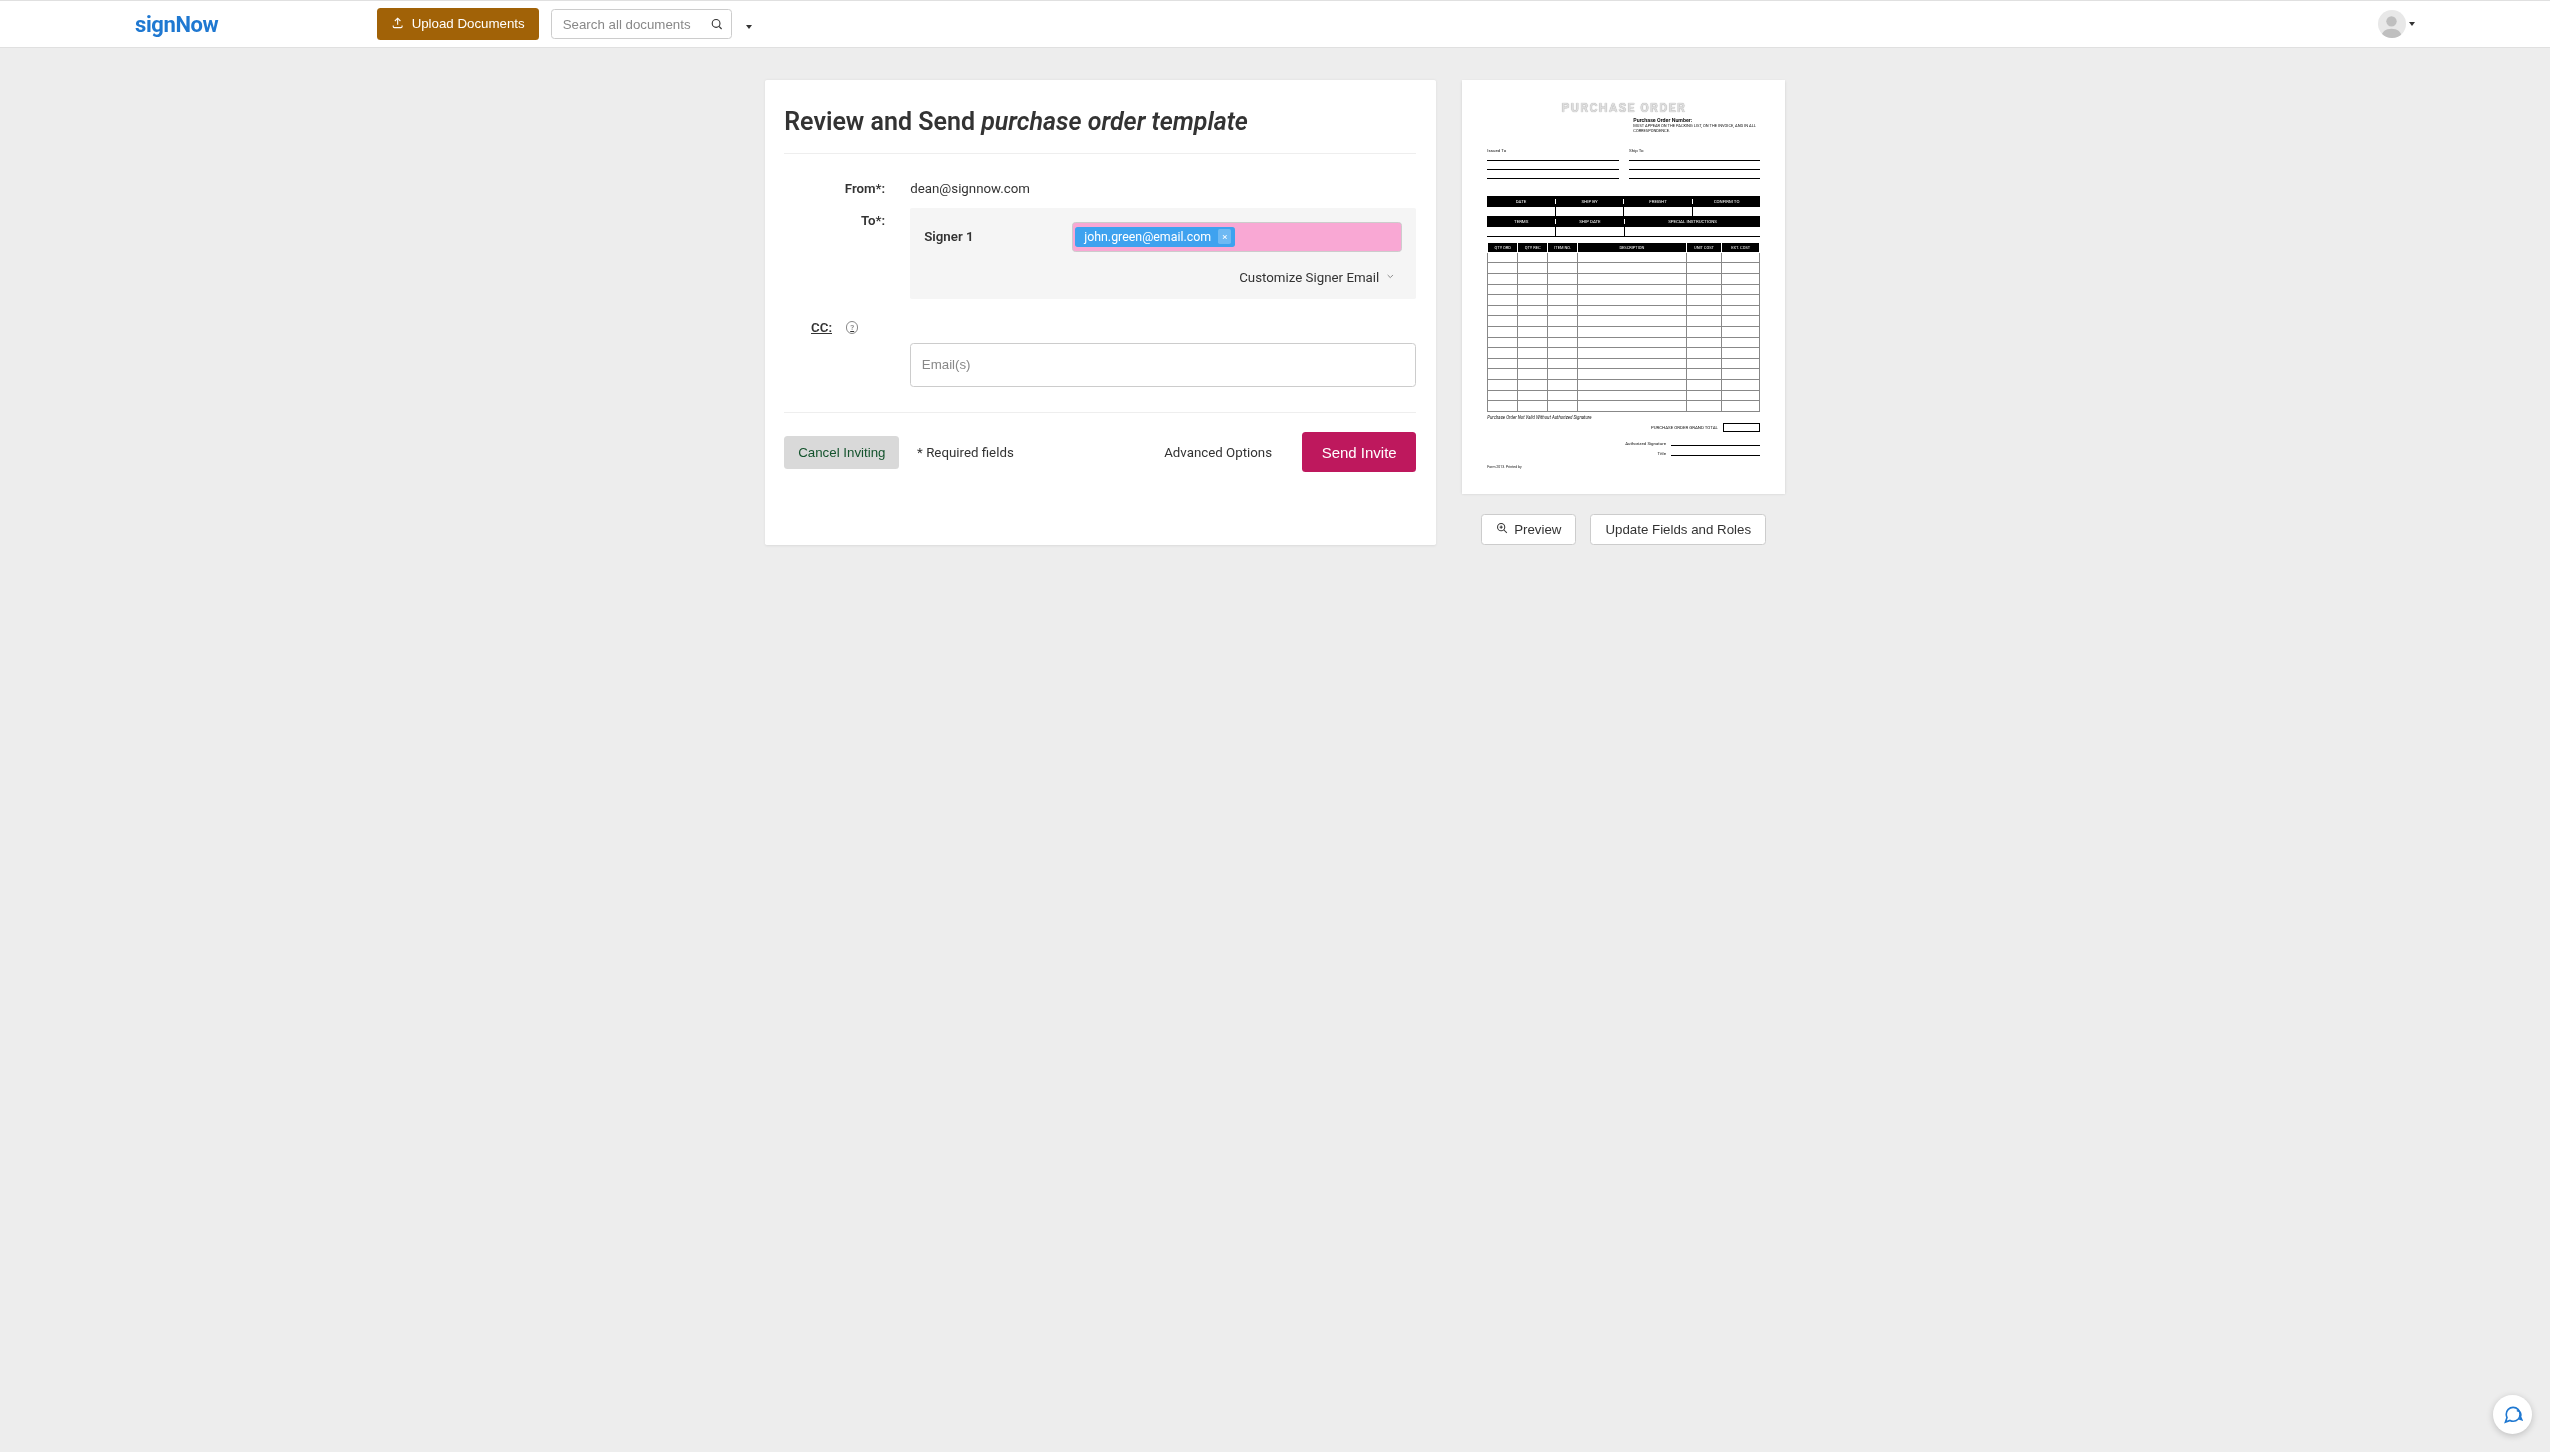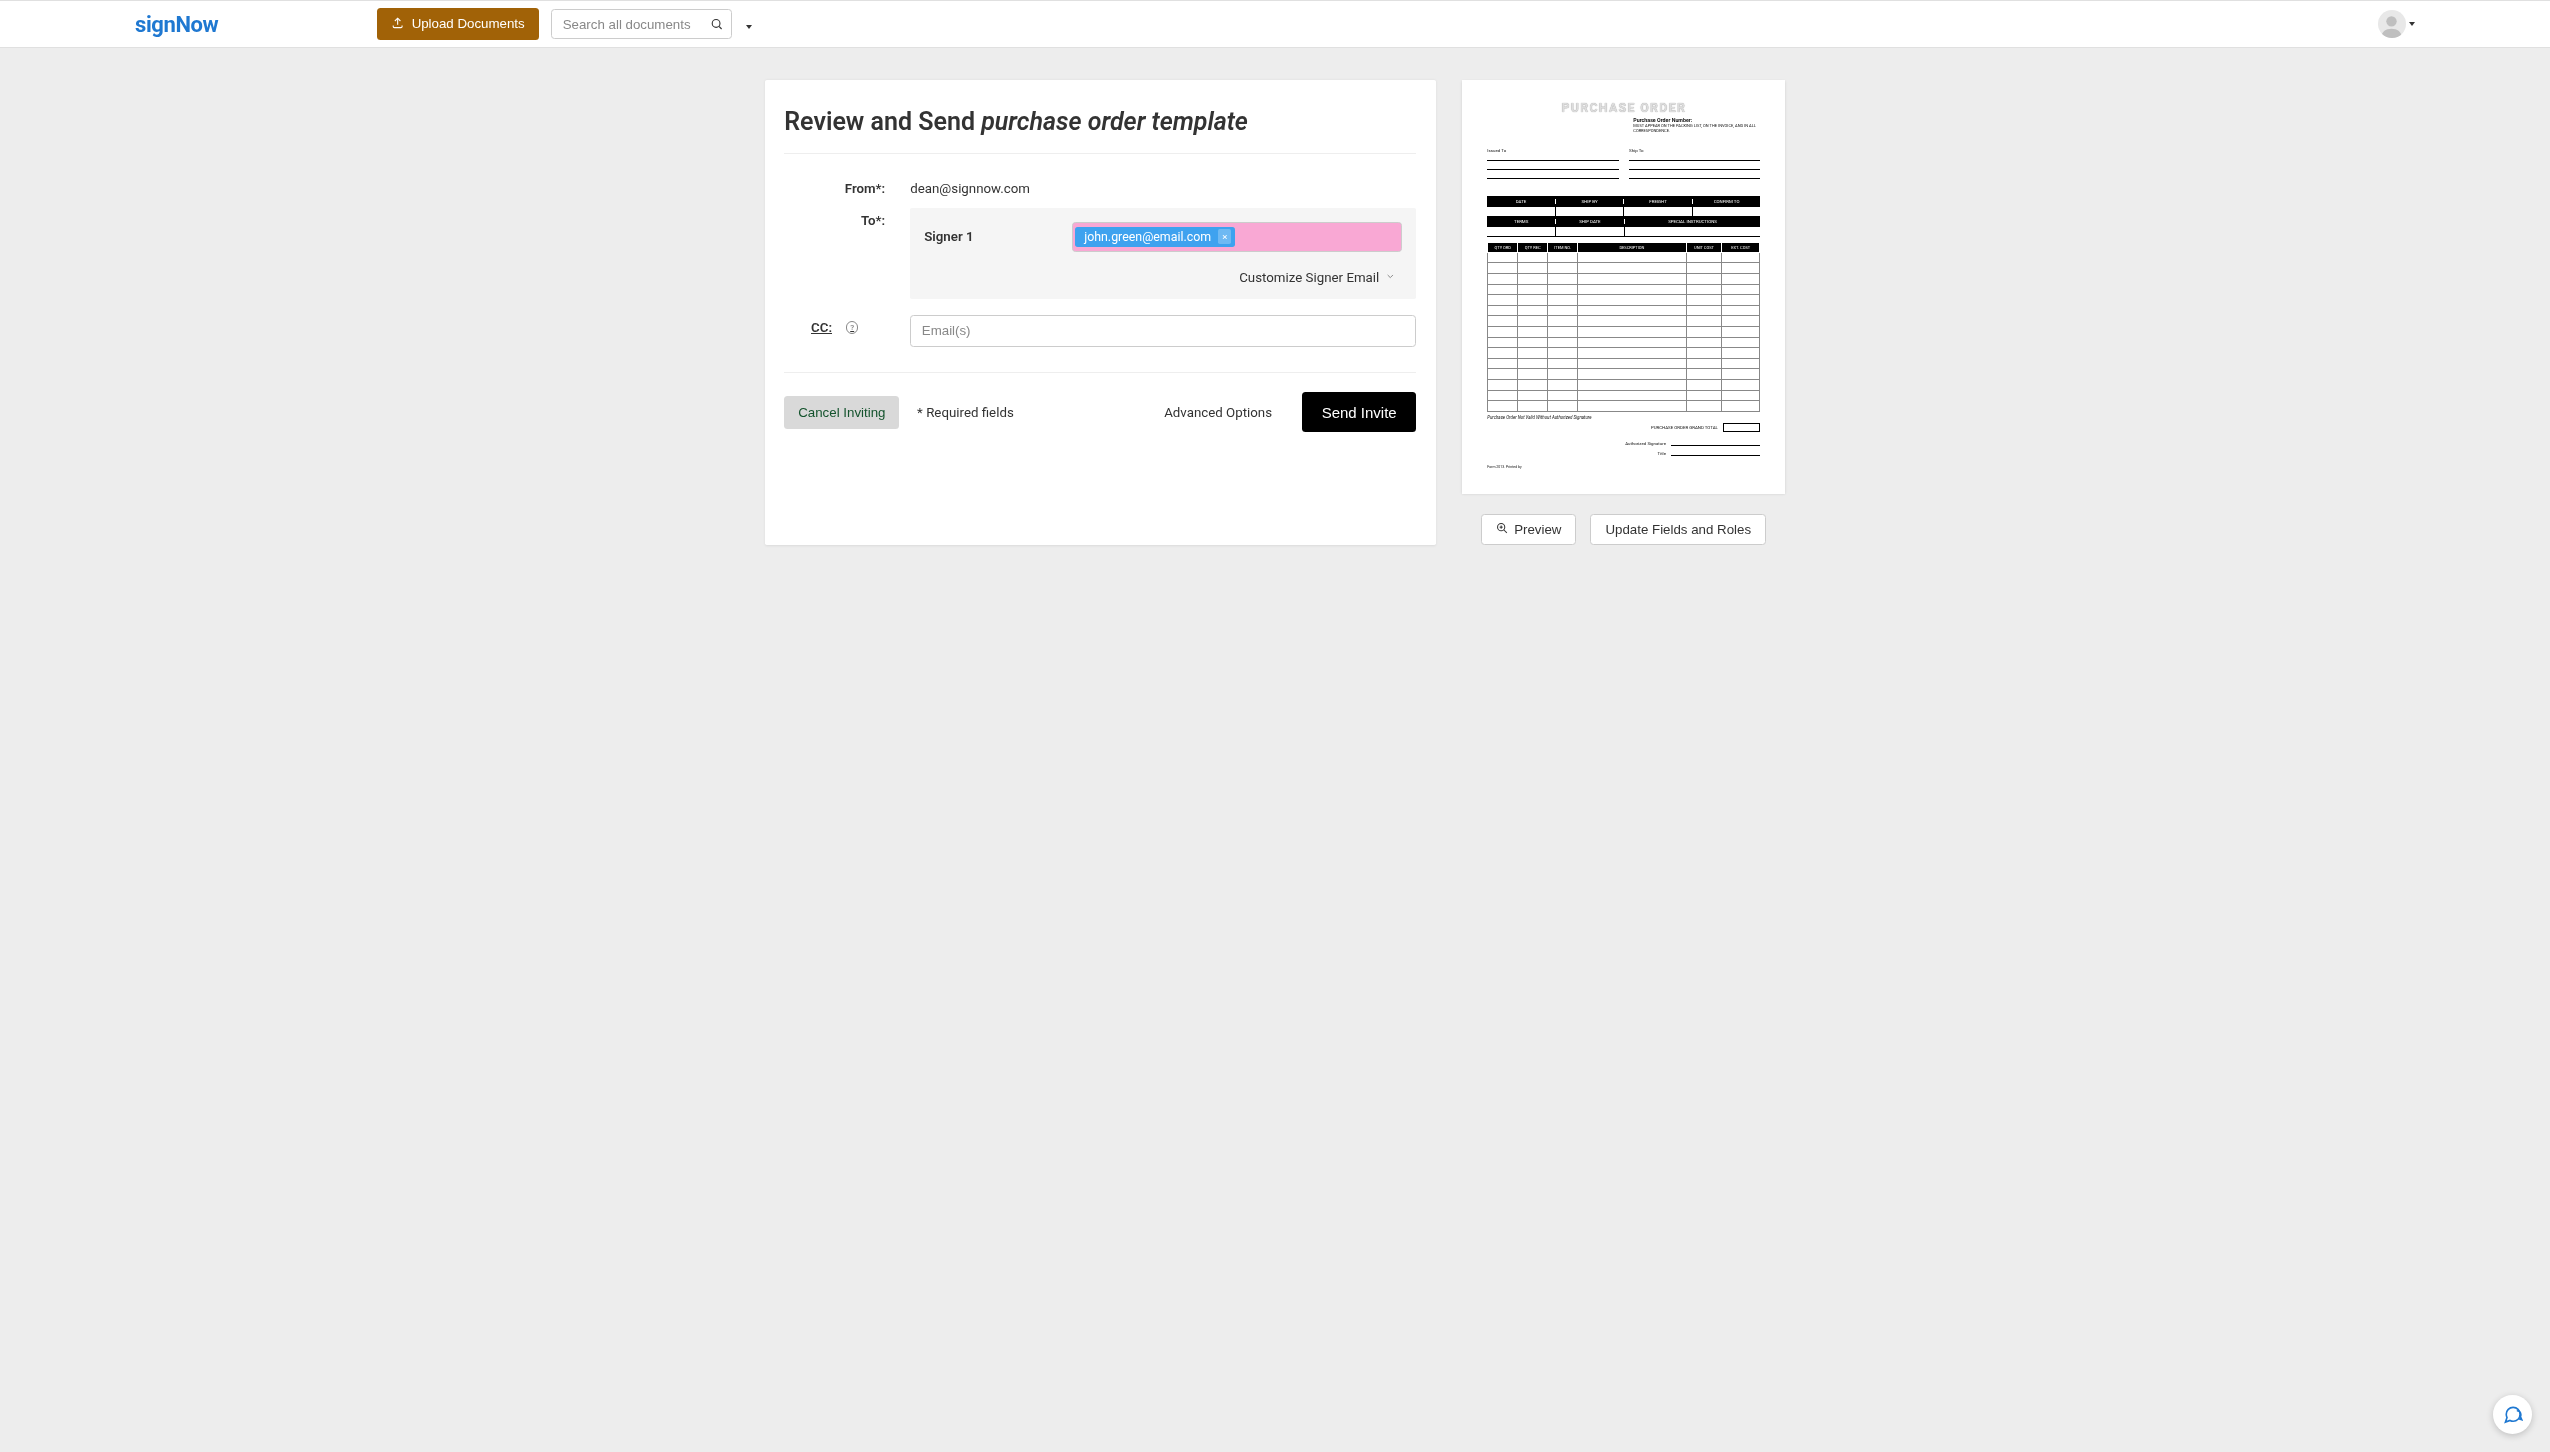--- a/index.html
+++ b/index.html
@@ -244,25 +244,26 @@
       border: 0.9px solid #888;
       border-radius: 50%;
       display: inline-flex;
       align-items: center;
       justify-content: center;
       font-size: 8px;
       color: #888;
     }
     .text-input {
       width: 100%;
-      height: 32px;
+      height: 44px;
       border: 0.9px solid #ccc;
       border-radius: 3.5px;
       padding: 5.3px 10.6px;
       font-size: 13.3px;
+      margin-top: 28px;
     }
     .text-input::placeholder {
       color: #888;
     }
     .footer-row {
       display: flex;
       align-items: center;
       border-top: 0.9px solid #eee;
       padding-top: 19.5px;
       margin-top: 25px;
@@ -284,21 +285,21 @@
     .footer-spacer {
       flex: 1;
     }
     .advanced-link {
       font-size: 13.3px;
       color: #333;
       cursor: pointer;
       margin-right: 12.4px;
     }
     .send-btn {
-      background: #000000;
+      background: #be185d;
       color: #fff;
       border: none;
       border-radius: 3.5px;
       padding: 11.5px 19.5px;
       font-size: 15px;
       font-weight: 500;
       cursor: pointer;
     }
     .side-panel {
       width: 323px;

